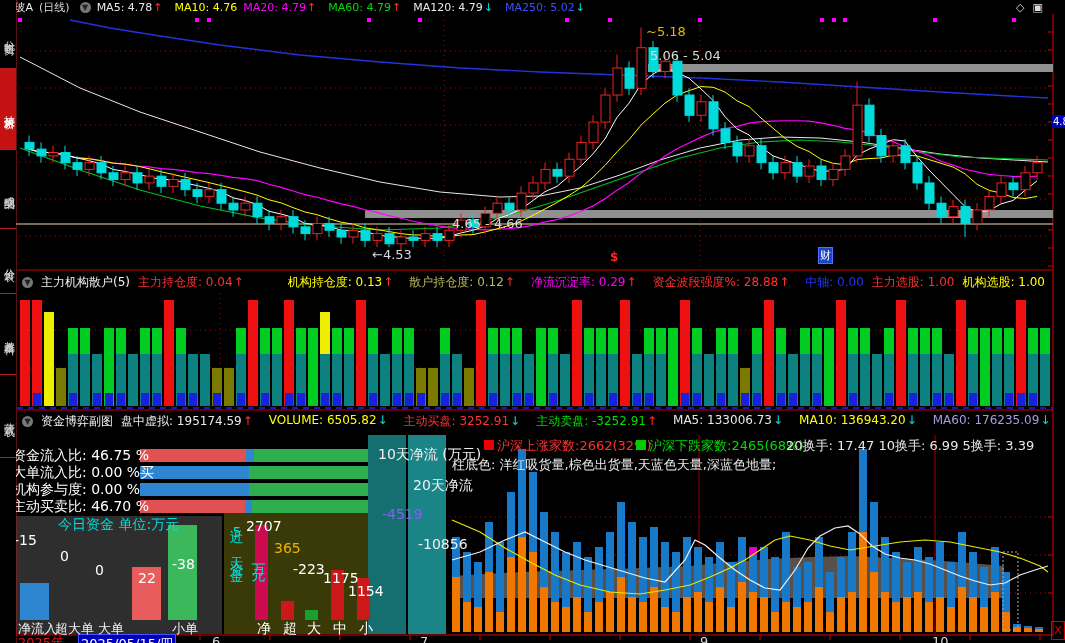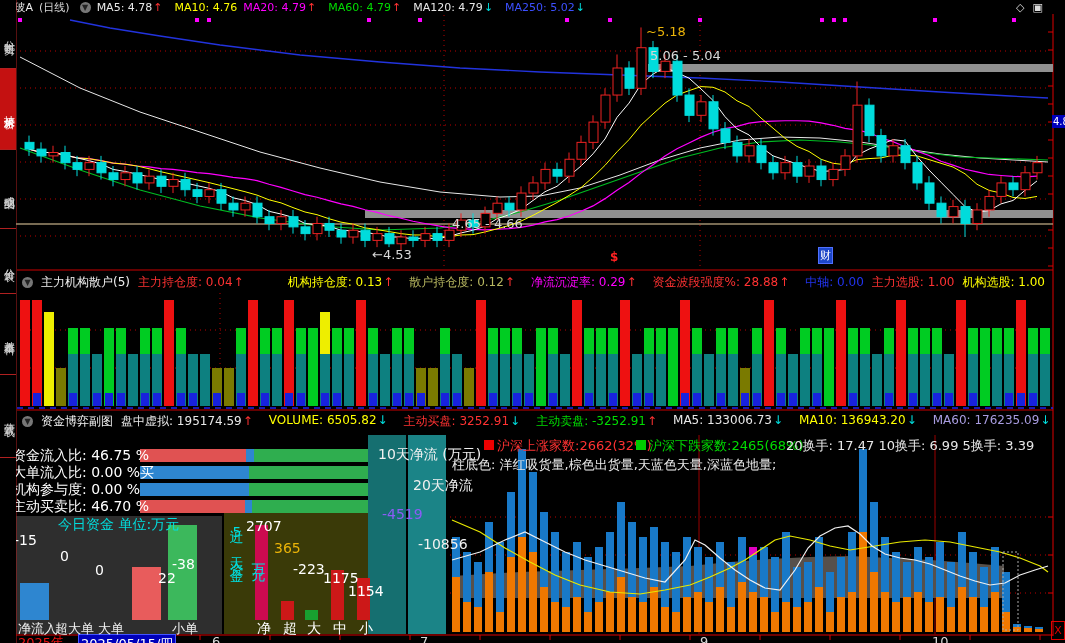--- a/index.html
+++ b/index.html
@@ -690,21 +690,21 @@
     <rect x="255" y="525" width="13" height="95" fill="#cc0a50"></rect>
     <rect x="281" y="601" width="13" height="19" fill="#cc1818"></rect>
     <rect x="305" y="610" width="13" height="10" fill="#18a030"></rect>
     <rect x="331" y="570" width="13" height="50" fill="#cc1818"></rect>
     <rect x="357" y="578" width="13" height="42" fill="#cc1818"></rect>
   </svg>
 
 <div class="txt" style="left: 14px; top: 532px; font-size: 14px; color: rgb(255, 255, 255);">-15</div>
 <div class="txt" style="left: 60px; top: 548px; font-size: 14px; color: rgb(255, 255, 255);">0</div>
 <div class="txt" style="left: 95px; top: 562px; font-size: 14px; color: rgb(255, 255, 255);">0</div>
-<div class="txt" style="left: 138px; top: 570px; font-size: 14px; color: rgb(255, 255, 255); margin-left: 20px;">22</div>
+<div class="txt" style="left: 138px; top: 570px; font-size: 14px; color: rgb(255, 255, 255);">22</div>
 <div class="txt" style="left: 172px; top: 556px; font-size: 14px; color: rgb(255, 255, 255);">-38</div>
 <div class="txt" style="left: 18px; top: 620px; font-size: 13px; color: rgb(240, 240, 240);">净流入</div>
 <div class="txt" style="left: 55px; top: 620px; font-size: 13px; color: rgb(240, 240, 240);">超大单</div>
 <div class="txt" style="left: 98px; top: 620px; font-size: 13px; color: rgb(240, 240, 240);">大单</div>
 <div class="txt" style="left: 133px; top: 648px; font-size: 13px; color: rgb(240, 240, 240);">中单</div>
 <div class="txt" style="left: 172px; top: 620px; font-size: 13px; color: rgb(240, 240, 240);">小单</div>
 <div class="txt" style="left: 246px; top: 518px; font-size: 14px; color: rgb(255, 255, 255);">2707</div>
 <div class="txt" style="left: 274px; top: 540px; font-size: 14px; color: #eab308;">365</div>
 <div class="txt" style="left: 293px; top: 561px; font-size: 14px; color: rgb(255, 255, 255);">-223</div>
 <div class="txt" style="left: 323px; top: 570px; font-size: 14px; color: rgb(255, 255, 255);">1175</div>

